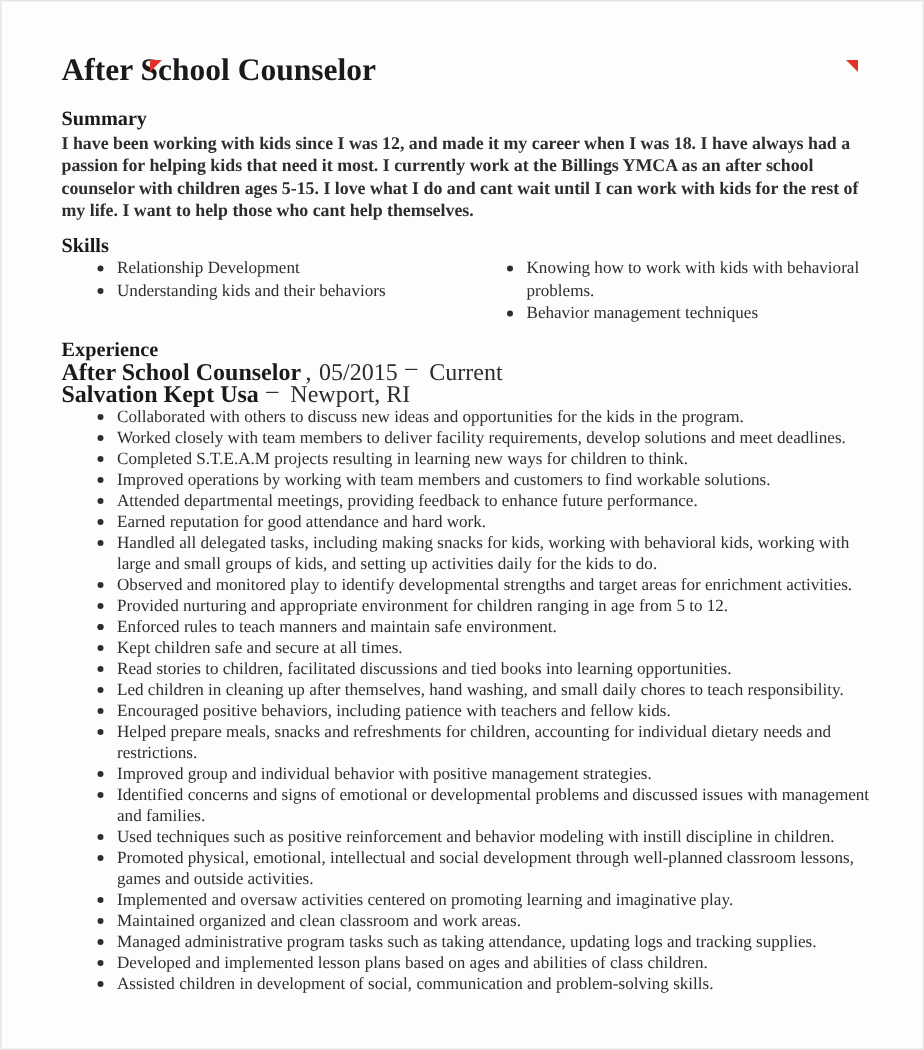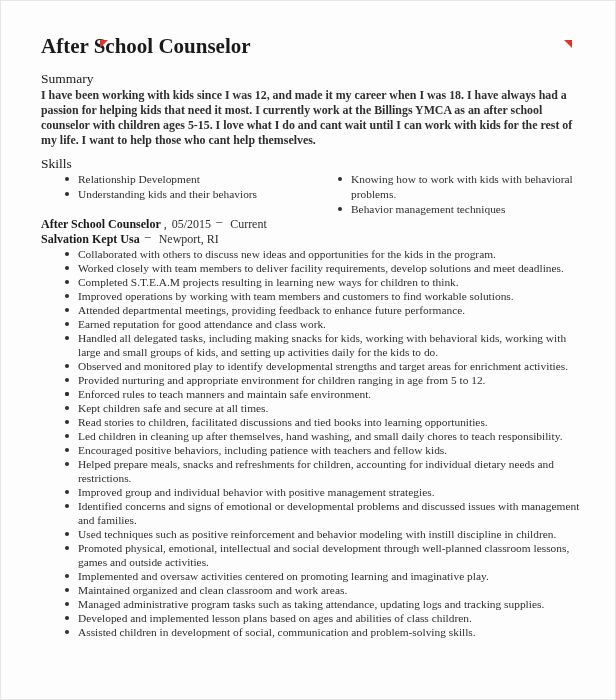--- a/index.html
+++ b/index.html
@@ -4,36 +4,36 @@
 <style>
   html,body{margin:0;padding:0;}
   body{
     width:616px;height:700px;overflow:hidden;box-sizing:border-box;
     background:#fdfdfd;border:1px solid #e6e6e6;
     font-family:"Liberation Serif","DejaVu Serif",serif;
     color:#2e2e2e;-webkit-font-smoothing:antialiased;
   }
   .page{position:relative;width:100%;height:100%;box-sizing:border-box;padding:0 30px 0 40px;}
   h1{font-size:21px;line-height:22px;margin:34px 0 0 0;font-weight:bold;color:#1a1a1a;}
-  h2{font-size:13.5px;line-height:16px;margin:0;font-weight:normal;color:#1a1a1a;}
+  h2{font-size:13.5px;line-height:16px;margin:0;font-weight:bold;color:#1a1a1a;}
   .h-summary{margin-top:14px;}
   .h-skills{margin-top:8px;}
   .h-experience{margin-top:8px;}
   .summary-text{font-size:11.9px;line-height:15px;margin:1px 0 0 0;width:545px;font-weight:bold;}
   .skills-cols{display:flex;margin:0;justify-content:flex-end;}
   ul.blist{list-style:none;margin:0;padding:0;}
   ul.skills-left{width:273px;flex:0 0 273px;}
   ul.skills-right{flex:1 1 auto;}
   li.bullet-item{position:relative;padding-left:37px;font-size:11.4px;line-height:15px;}
   ul.exp-list li.bullet-item{line-height:14px;}
   li.bullet-item .dot{
     position:absolute;left:24px;top:5px;width:4px;height:4px;border-radius:50%;background:#2e2e2e;
   }
   ul.exp-list li.bullet-item .dot{top:4.5px;}
-  .job-line{font-size:12px;line-height:15px;}
+  .job-line{font-size:16px;line-height:15px;}
   .bold{font-weight:bold;color:#1a1a1a;}
   .sep-comma{margin:0 5px 0 3px;}
   .dash{display:inline-block;transform:translateY(-3px);margin:0 8px 0 5px;}
   .exp-list{margin-top:0;}
   
   .marker{position:absolute;width:0;height:0;}
   .m-tl{left:99px;top:5px;border-top:8px solid #e23327;border-right:8px solid transparent;}
   .m-tr{left:563px;top:5px;border-top:8px solid #e23327;border-left:8px solid transparent;}
 </style>
 </head>
@@ -56,37 +56,38 @@
     <li class="bullet-item"><span class="dot"></span><span>Relationship Development</span></li>
         <li class="bullet-item"><span class="dot"></span><span>Understanding kids and their behaviors</span></li>
       </ul>
     <ul class="blist skills-right">
 
     <li class="bullet-item"><span class="dot"></span><span>Knowing how to work with kids with behavioral problems.</span></li>
         <li class="bullet-item"><span class="dot"></span><span>Behavior management techniques</span></li>
       </ul>
   </div>
 
+  <h2 class="h-experience">Experience</h2>
 
   <div class="job-line">
     <span class="bold">After School Counselor</span><span class="sep-comma">,</span><span>05/2015</span><span class="dash">–</span><span>Current</span>
   </div>
 
   <div class="job-line">
     <span class="bold">Salvation Kept Usa</span><span class="dash">–</span><span>Newport, RI</span>
   </div>
 
   <ul class="blist exp-list">
 
   <li class="bullet-item"><span class="dot"></span><span>Collaborated with others to discuss new ideas and opportunities for the kids in the program.</span></li>
       <li class="bullet-item"><span class="dot"></span><span>Worked closely with team members to deliver facility requirements, develop solutions and meet deadlines.</span></li>
       <li class="bullet-item"><span class="dot"></span><span>Completed S.T.E.A.M projects resulting in learning new ways for children to think.</span></li>
       <li class="bullet-item"><span class="dot"></span><span>Improved operations by working with team members and customers to find workable solutions.</span></li>
       <li class="bullet-item"><span class="dot"></span><span>Attended departmental meetings, providing feedback to enhance future performance.</span></li>
-      <li class="bullet-item"><span class="dot"></span><span>Earned reputation for good attendance and class work.</span></li>
+      <li class="bullet-item"><span class="dot"></span><span>Earned reputation for good attendance and hard work.</span></li>
       <li class="bullet-item"><span class="dot"></span><span>Handled all delegated tasks, including making snacks for kids, working with behavioral kids, working with large and small groups of kids, and setting up activities daily for the kids to do.</span></li>
       <li class="bullet-item"><span class="dot"></span><span>Observed and monitored play to identify developmental strengths and target areas for enrichment activities.</span></li>
       <li class="bullet-item"><span class="dot"></span><span>Provided nurturing and appropriate environment for children ranging in age from 5 to 12.</span></li>
       <li class="bullet-item"><span class="dot"></span></li>
       <li class="bullet-item"><span class="dot"></span><span>Enforced rules to teach manners and maintain safe environment.</span></li>
       <li class="bullet-item"><span class="dot"></span><span>Kept children safe and secure at all times.</span></li>
       <li class="bullet-item"><span class="dot"></span><span>Read stories to children, facilitated discussions and tied books into learning opportunities.</span></li>
       <li class="bullet-item"><span class="dot"></span><span>Led children in cleaning up after themselves, hand washing, and small daily chores to teach responsibility.</span></li>
       <li class="bullet-item"><span class="dot"></span><span>Encouraged positive behaviors, including patience with teachers and fellow kids.</span></li>
       <li class="bullet-item"><span class="dot"></span><span>Helped prepare meals, snacks and refreshments for children, accounting for individual dietary needs and restrictions.</span></li>

